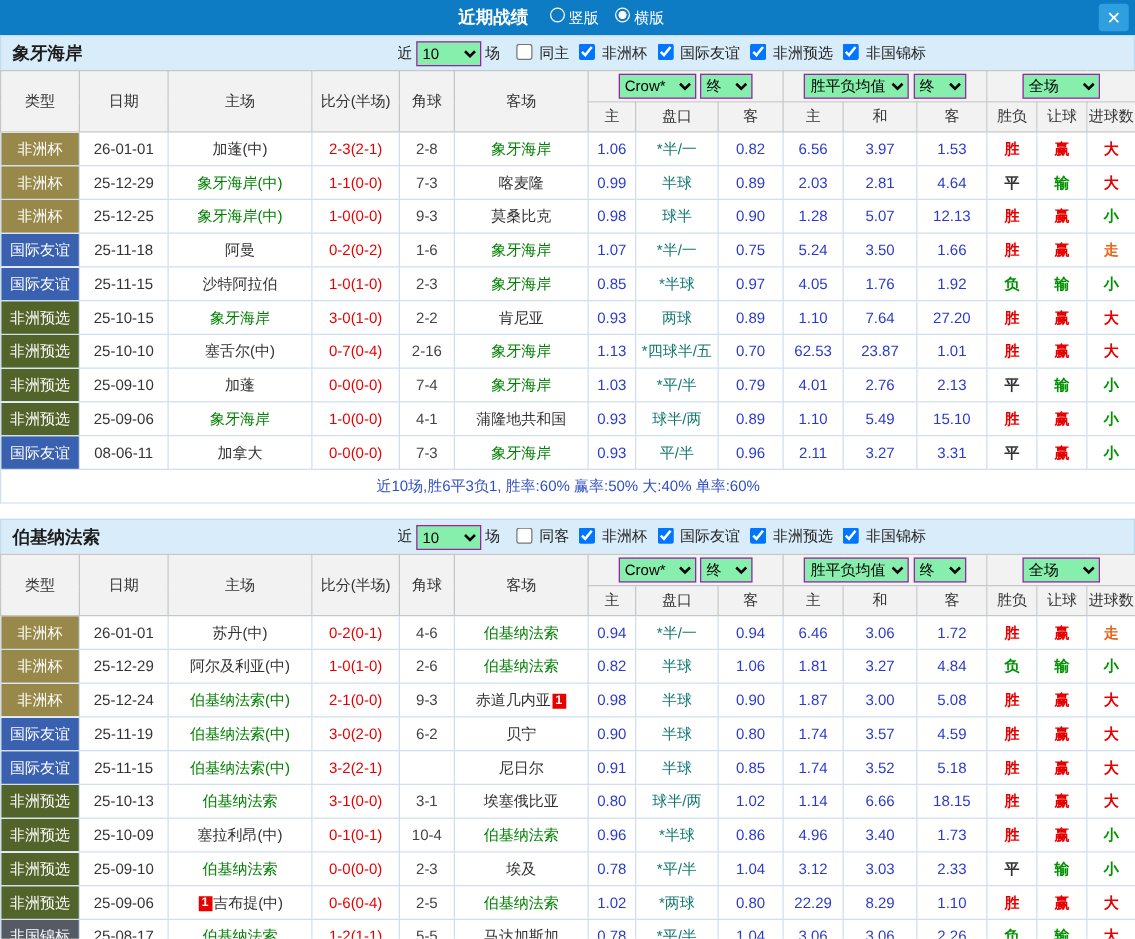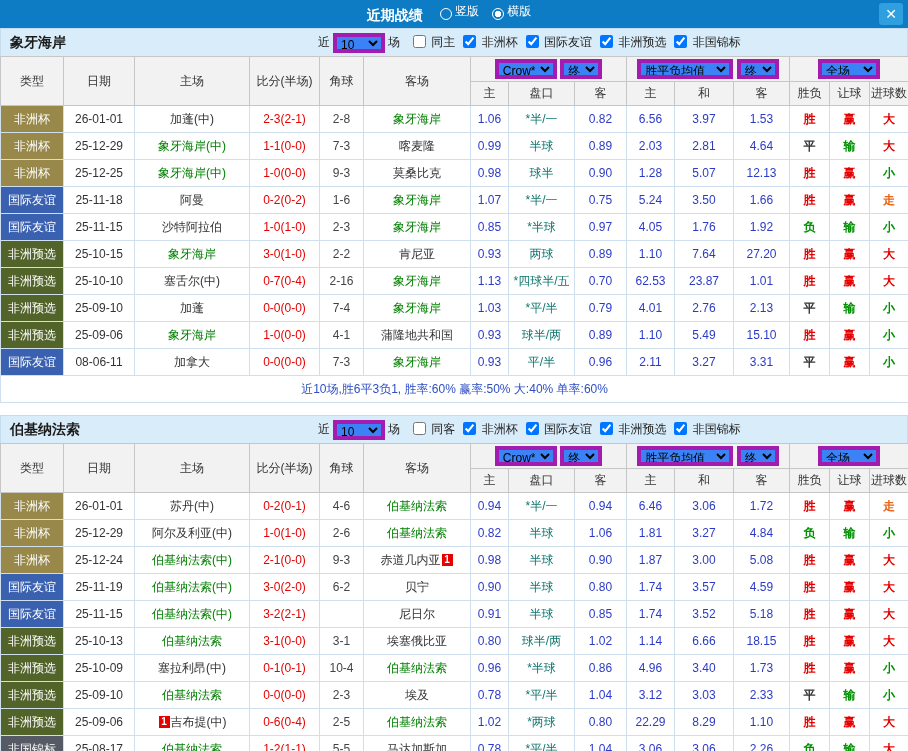--- a/index.html
+++ b/index.html
@@ -1,42 +1,42 @@
 <!DOCTYPE html>
 <html><head>
 <meta charset="utf-8">
 <style>
   *{box-sizing:border-box;margin:0;padding:0}
   html,body{width:908px;height:751px;overflow:hidden}
   body{font-family:"Liberation Sans","DejaVu Sans",sans-serif;font-size:12px;background:#fff;color:#333}
 
   .titlebar{height:28px;background:#0d7cc4;display:flex;align-items:center;justify-content:center;position:relative;color:#fff}
   .tb-title{font-size:14px;font-weight:bold;margin-right:14px}
-  .tb-opt{display:inline-flex;align-items:flex-end;margin-right:10px;cursor:pointer;font-size:12px}
+  .tb-opt{display:inline-flex;align-items:flex-start;margin-right:10px;cursor:pointer;font-size:12px}
   .tb-radio{appearance:none;-webkit-appearance:none;width:12px;height:12px;border:1px solid #fff;border-radius:50%;background:transparent;margin:0 3px 0 0;cursor:pointer}
   .tb-radio:checked{background:radial-gradient(circle,#fff 0 3px,transparent 3.5px)}
   .close-btn{position:absolute;right:5px;top:3px;width:24px;height:22px;background:#2f9fe0;border-radius:3px;color:#fff;font-size:14px;line-height:22px;text-align:center;cursor:pointer;font-weight:bold}
 
   .section-head{height:28px;background:#d9ecf9;display:flex;align-items:center;border:1px solid #c3dcee;border-bottom:none}
   .team-name{flex:0 0 314px;padding-left:9px;font-size:14px;font-weight:bold;color:#1c1c1c}
   .filters{display:flex;align-items:center;color:#222}
   .f-txt{margin:0 3px}
   .sel-count{width:52px}
   .f-chk{margin-right:8px;cursor:pointer;white-space:nowrap}
   .f-chk input{vertical-align:-2px;margin-right:2px}
   .f-chk.gap{margin-left:10px}
-  select{font-family:inherit;font-size:12px;height:20px;border:4px solid #a21caf;background:#3b82f6;vertical-align:middle}
+  select{font-family:inherit;font-size:12px;height:20px;border:1px solid #a21caf;background:#86efac;vertical-align:middle}
 
   table.grid{width:908px;border-collapse:collapse;table-layout:fixed}
   .grid td{border:1px solid #cfdfee;text-align:center;white-space:nowrap;overflow:hidden;padding:0 1px;height:27px}
   .grid thead td{background:#f2f2f2;border-color:#c6c6c6;height:24px}
   .grid thead .h1 td{height:25px}
   .sel-odds{width:62px}
   .sel-final{width:42px}
-  .sel-wdl{width:96px}
+  .sel-wdl{width:84px}
   .sel-scope{width:62px}
 
   .t-afc{background:#98894a;color:#fff}
   .t-frd{background:#3a60b0;color:#fff}
   .t-afq{background:#53642a;color:#fff}
   .t-chan{background:#565a64;color:#fff}
   .score{color:#e60000}
   .pk{color:#0f766e}
   .corner{color:#444}
   .c-blue{color:#2b3bc8}

